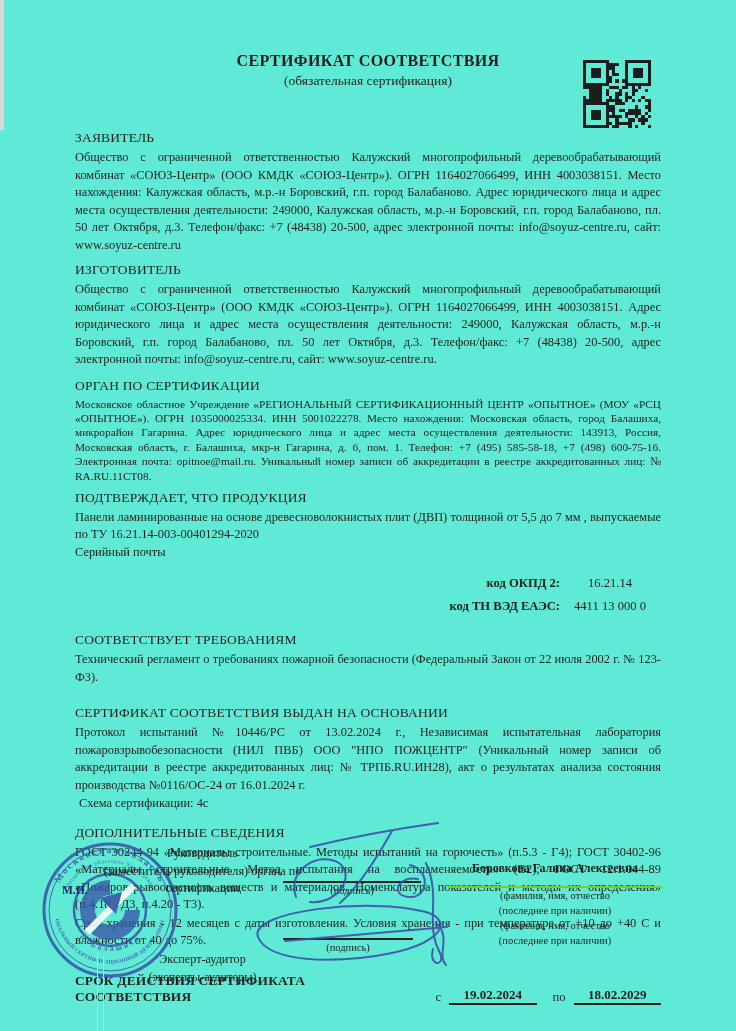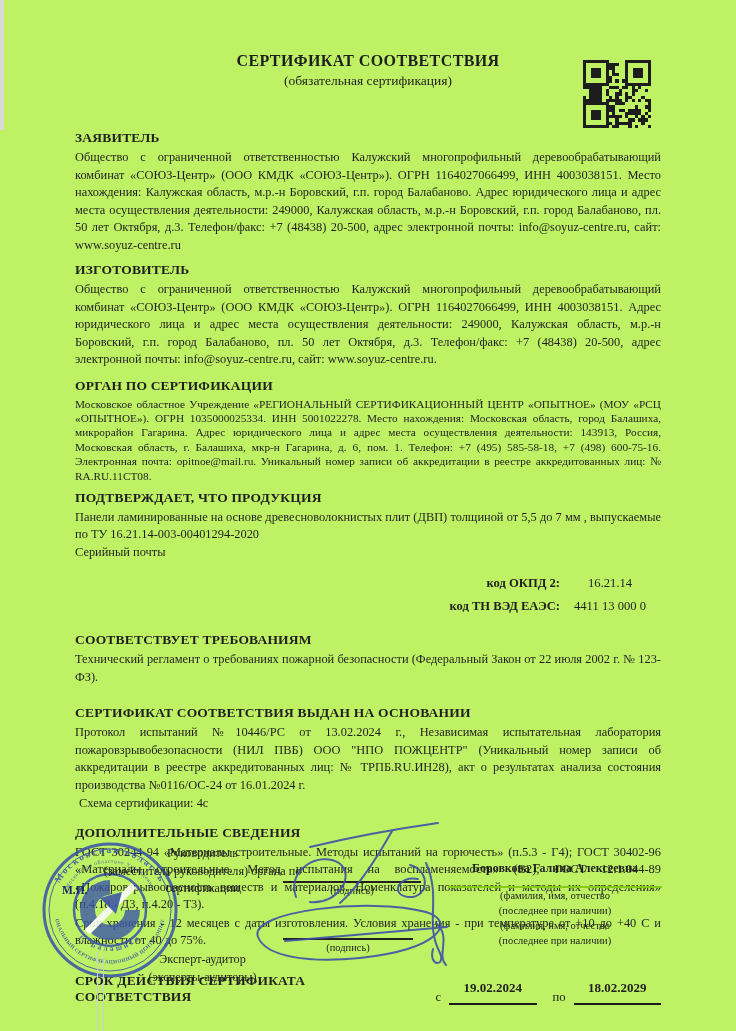--- a/index.html
+++ b/index.html
@@ -1,35 +1,35 @@
 <!DOCTYPE html>
 <html><head>
 <meta charset="utf-8">
 <style>
   * { margin:0; padding:0; box-sizing:border-box; }
   html,body { background:#e8e8e8; }
   .page {
     position:relative; width:736px; height:1031px; margin:0 auto;
-    background:#bef264; overflow:hidden;
+    background:#5eead4; overflow:hidden;
     font-family:"Liberation Serif","DejaVu Serif",serif; color:#1f1f1f;
   }
   .edge-strip { position:absolute; left:0; top:0; width:4px; height:130px; background:#d9d9d9; }
 
   
   .header { position:absolute; top:52px; left:0; right:0; text-align:center; }
   .header .title { font-size:16px; font-weight:bold; letter-spacing:0.4px; }
   .header .subtitle { font-size:13.5px; margin-top:3px; }
   .header .number { font-size:15px; font-weight:bold; margin-top:3px; letter-spacing:0.3px; }
 
   .qr { position:absolute; left:583px; top:60px; width:68px; height:68px; }
   .qr svg { width:100%; height:100%; }
 
   
   .content { position:absolute; left:75px; top:126px; width:586px; }
-  h2.sec { font-size:13.5px; font-weight:bold; letter-spacing:0.2px; margin:0 0 3px 0; }
+  h2.sec { font-size:13.5px; font-weight:normal; letter-spacing:0.2px; margin:0 0 3px 0; }
   p.body { font-size:12.4px; line-height:17.5px; text-align:justify; }
   .sec-applicant { margin-top:4px; }
   .sec-manufacturer { margin-top:8px; }
   .sec-certbody { margin-top:9px; }
   .sec-certbody p.body { font-size:11.3px; line-height:14.4px; }
   .sec-product { margin-top:7px; }
   .serial { font-size:12.4px; line-height:17.5px; }
 
   .codes { margin-top:11px; }
   .code-row { display:flex; height:23px; align-items:center; }
@@ -38,21 +38,21 @@
 
   .sec-requirements { margin-top:14px; }
   .sec-basis { margin-top:19px; }
   .scheme { font-size:12.4px; line-height:17.5px; margin-top:1px; padding-left:4px; }
   .sec-additional { margin-top:12px; }
   .sec-additional .body2 { margin-top:1px; }
 
   .validity { margin-top:23px; display:flex; align-items:flex-end;justify-content:flex-end; }
   .validity .vhead { font-size:13.4px; font-weight:bold; letter-spacing:0.2px; }
   .validity .vlbl { font-size:12.6px; margin:0 8px 0 28px; }
-  .validity .vdate { font-size:13px; font-weight:bold; text-align:center; width:92px; border-bottom:2.5px solid #1a1a1a; padding-bottom:7px; }
+  .validity .vdate { font-size:13px; font-weight:bold; text-align:center; width:92px; border-bottom:2.5px solid #1a1a1a; padding-bottom:0; }
   .validity .vlbl2 { font-size:12.6px; margin:0 8px 0 16px; }
 
   
   .sig-area { position:absolute; left:0; top:0; width:736px; height:1031px; pointer-events:none; }
   .stamp { position:absolute; left:40px; top:840px; width:140px; height:140px; opacity:0.88; }
   .mp { position:absolute; left:62px; top:884px; font-size:11.5px; font-weight:bold; color:#1c2a66; }
   .role1 { position:absolute; left:95px; top:845px; width:215px; text-align:center; font-size:12.2px; line-height:17.5px; }
   .role2 { position:absolute; left:95px; top:911px; width:215px; text-align:center; font-size:12.2px; line-height:17.5px;margin-top:40px; }
   .sigline { position:absolute; border-top:2px solid #222; }
   .sigline .cap { font-size:10.5px; text-align:center; margin-top:2px; }

